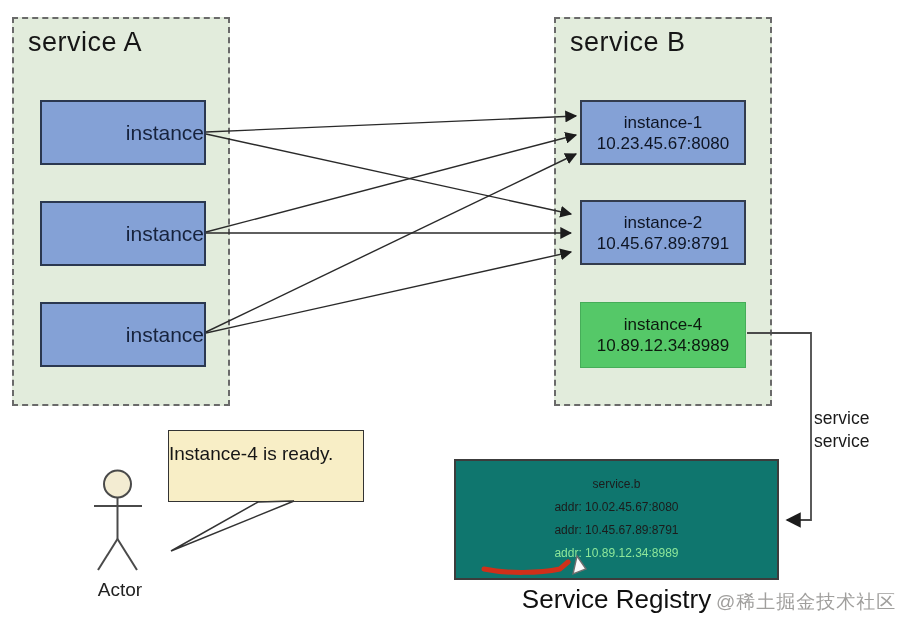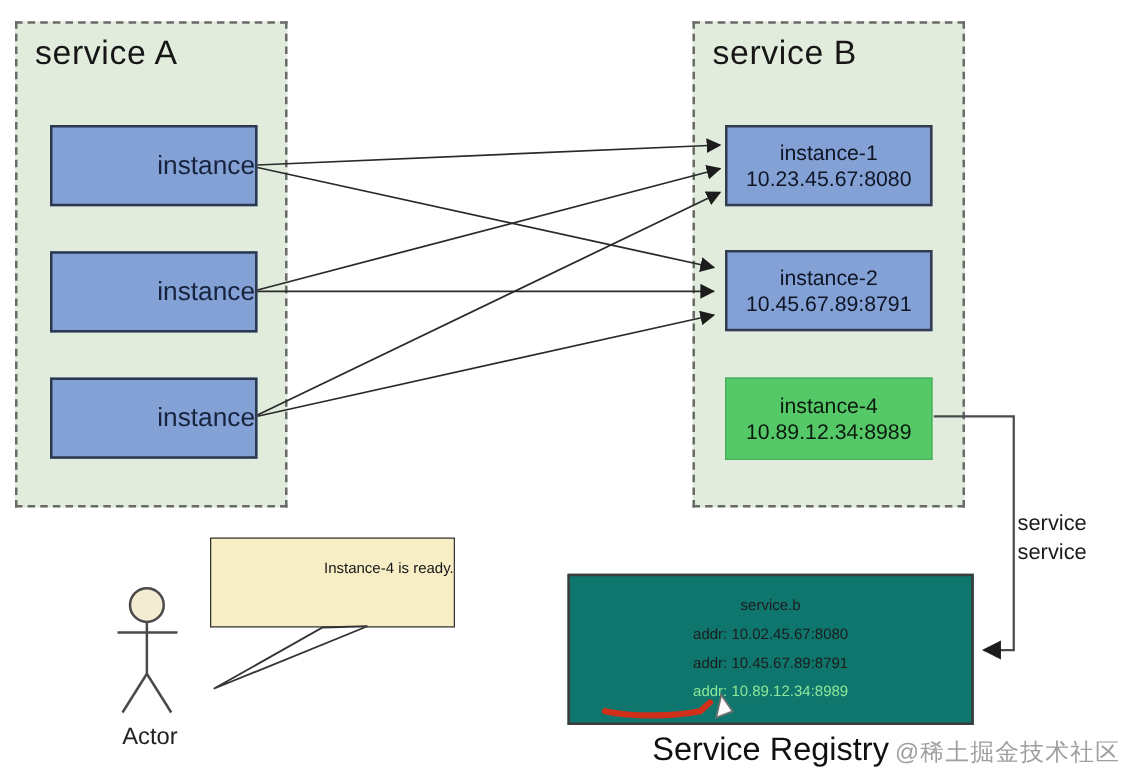--- a/index.html
+++ b/index.html
@@ -35,22 +35,22 @@
   #registry-caption{
     position:absolute;left:454px;top:584px;width:325px;text-align:center;
     font-size:26px;color:#101010;
   }
   #register-label{
     position:absolute;left:814px;top:407px;width:84px;text-align:left;
     font-size:17.5px;line-height:23px;color:#1a1a1a;
   }
   #speech-bubble{
     position:absolute;left:168px;top:430px;width:196px;height:72px;background:#f8eec6;
-    border:1.5px solid #333;box-sizing:border-box;text-align:right;
-    font-size:12px;line-height:24px;padding-top:11px;color:#161616;
+    border:1.5px solid #333;box-sizing:border-box;text-align:left;
+    font-size:19px;line-height:24px;padding-top:11px;color:#161616;
   }
   #actor-label{
     position:absolute;left:88px;top:579px;width:64px;text-align:center;
     font-size:19px;color:#222;
   }
   #watermark{
     position:absolute;left:716px;top:589px;font-size:19px;color:#a09f9d;letter-spacing:1px;
   }
   #overlay{position:absolute;left:0;top:0;pointer-events:none;}
 </style>

